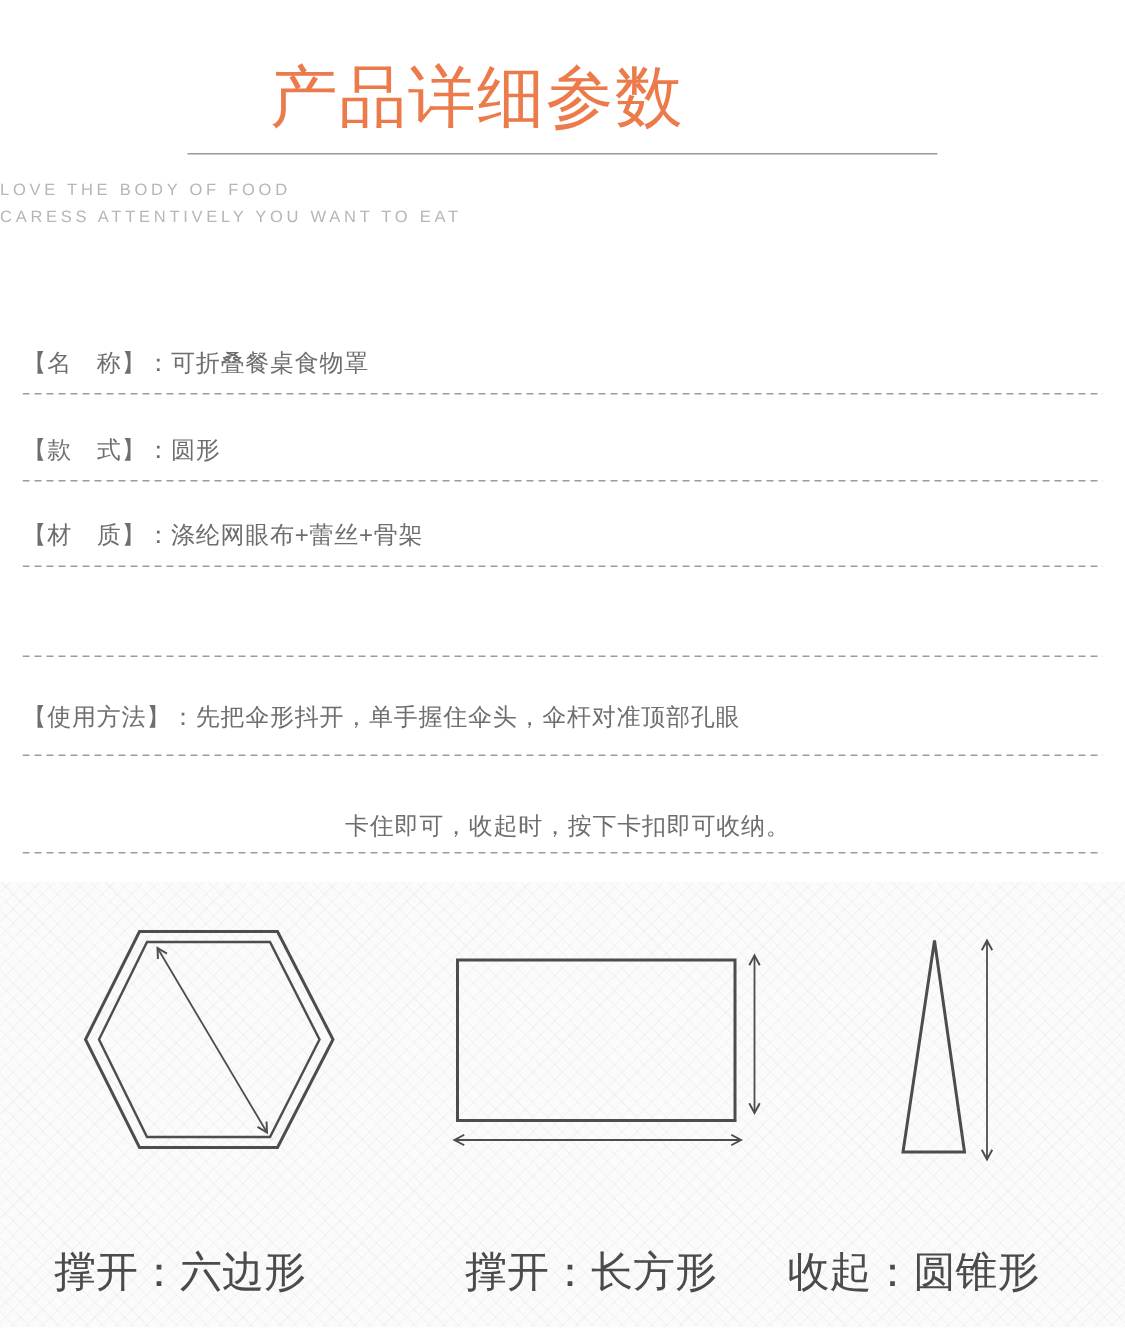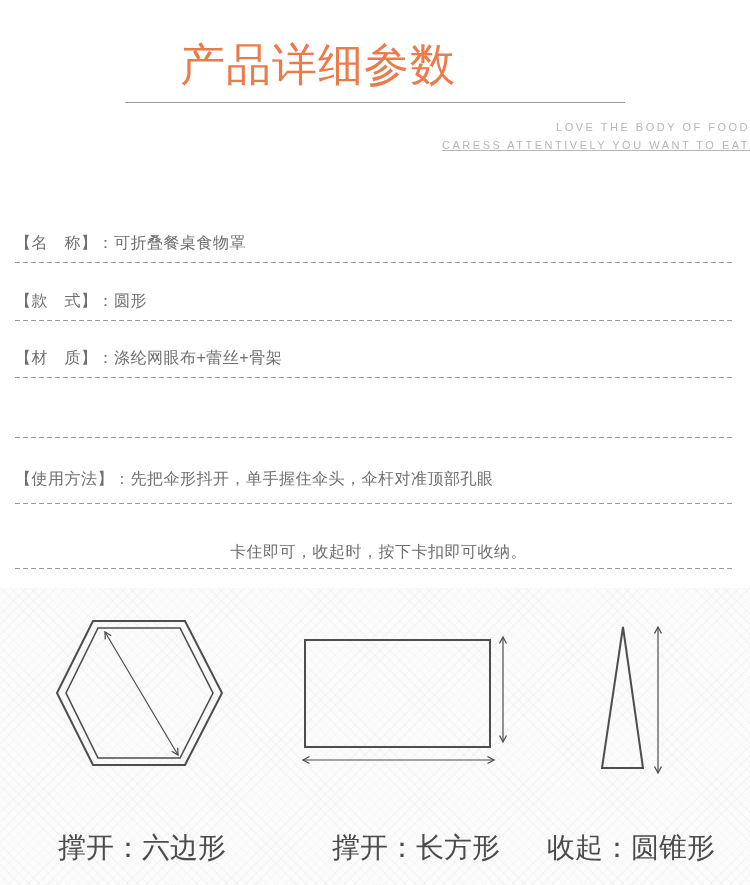--- a/index.html
+++ b/index.html
@@ -21,27 +21,27 @@
     color:#EC7B4B;
     font-weight:400;
   }
   .title-underline{
     position:absolute;top:102px;left:125px;
     width:500px;height:1px;
     background:#9a9a9a;
   }
   .subtitle{
     position:absolute;left:0;width:750px;
-    text-align:right;
+    text-align:left;
     font-size:11px;line-height:13px;
     letter-spacing:2.5px;
     color:#b6b6b6;
   }
   .subtitle.s1{top:121px;}
-  .subtitle.s2{top:139px;text-decoration:underline;}
+  .subtitle.s2{top:139px;}
 
   
   .spec-text{
     position:absolute;left:15px;width:720px;
     font-size:16px;line-height:30px;
     color:#6e6e6e;
     letter-spacing:0.5px;
     white-space:nowrap;
   }
   .spec-text.t1{top:228px;}
@@ -72,21 +72,21 @@
       repeating-linear-gradient(-45deg, rgba(0,0,0,0.022) 0 1px, transparent 1px 7px);
   }
   .diag-svg{position:absolute;}
   .svg-hexagon{left:50px;top:24px;}   
   .svg-rect{left:293px;top:35px;}     
   .svg-cone{left:588px;top:25px;}     
 
   .diagram-caption{
     position:absolute;top:244px;      
     width:190px;
-    text-align:right;
+    text-align:left;
     font-size:28px;line-height:32px;
     color:#4b4b4b;
     white-space:nowrap;
   }
   .diagram-caption.c1{left:36px;}
   .diagram-caption.c2{left:310px;}
   .diagram-caption.c3{left:525px;}
 </style>
 </head>
 <body>

